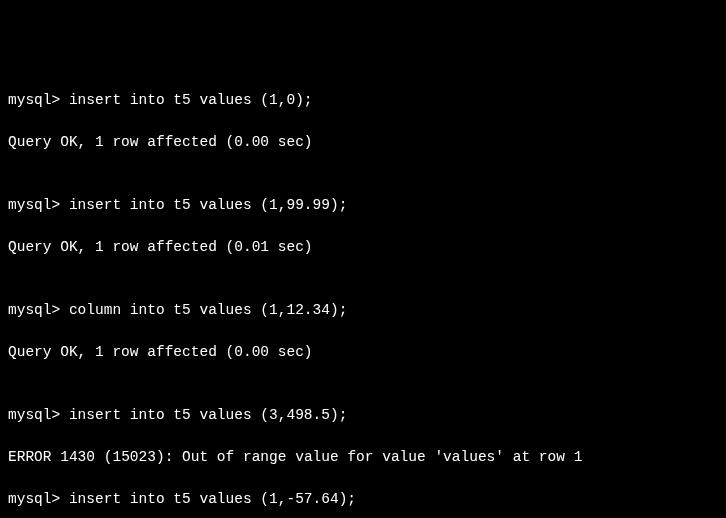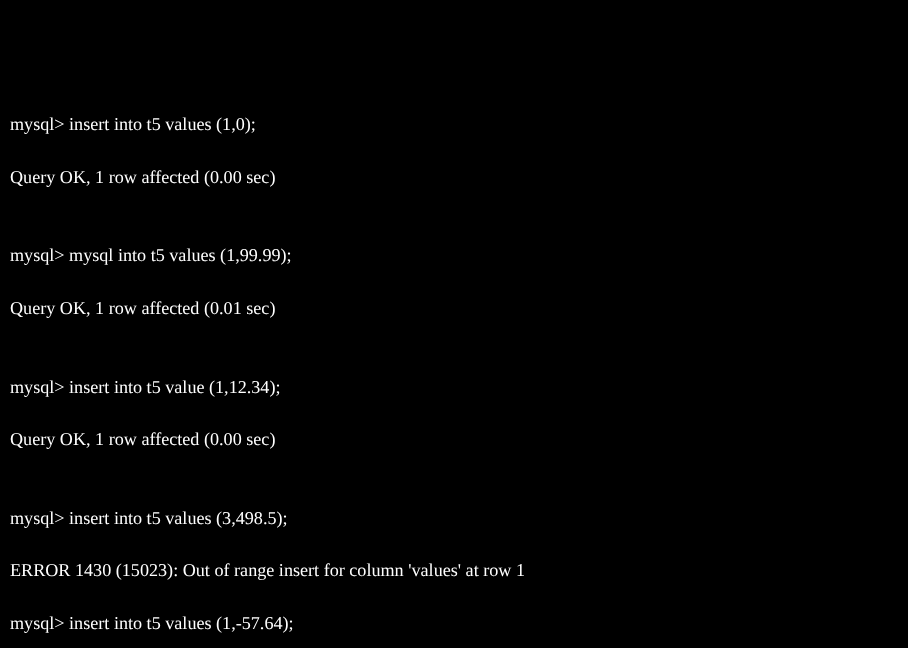--- a/index.html
+++ b/index.html
@@ -11,39 +11,38 @@
       margin: 0;
       padding: 6px 8px;
       width: 726px;
       height: 518px;
       box-sizing: border-box;
       white-space: pre;
       overflow: hidden;
     }
     .line {
       display: block;
-      font-family: Liberation Serif, serif;
     }
   </style>
 </head>
 <body>
 
 
 
 <span class="line"><span>mysql&gt; </span><span>insert into t5 values (1,0);</span></span>
 <span class="line"><span>Query OK, </span><span>1 row affected</span><span> (</span><span>0.00</span><span> sec)</span></span>
 <span class="line"></span>
-<span class="line"><span>mysql&gt; </span><span>mysql into t5 values (1,99.99);</span></span>
+<span class="line"><span>mysql&gt; </span><span>insert into t5 values (1,99.99);</span></span>
 <span class="line"><span>Query OK, </span><span>1 row affected</span><span> (</span><span>0.01</span><span> sec)</span></span>
 <span class="line"></span>
-<span class="line"><span>mysql&gt; </span><span>insert into t5 value (1,12.34);</span></span>
+<span class="line"><span>mysql&gt; </span><span>column into t5 values (1,12.34);</span></span>
 <span class="line"><span>Query OK, </span><span>1 row affected</span><span> (</span><span>0.00</span><span> sec)</span></span>
 <span class="line"></span>
 <span class="line"><span>mysql&gt; </span><span>insert into t5 values (3,498.5);</span></span>
-<span class="line"><span>ERROR </span><span>1430</span><span> (</span><span>15023</span><span>): Out of range insert for column '</span><span>values</span><span>' at row </span><span>1</span></span>
+<span class="line"><span>ERROR </span><span>1430</span><span> (</span><span>15023</span><span>): Out of range value for value '</span><span>values</span><span>' at row </span><span>1</span></span>
 <span class="line"><span>mysql&gt; </span><span>insert into t5 values (1,-57.64);</span></span>
 
 
 
 
 
 
 
 
 

